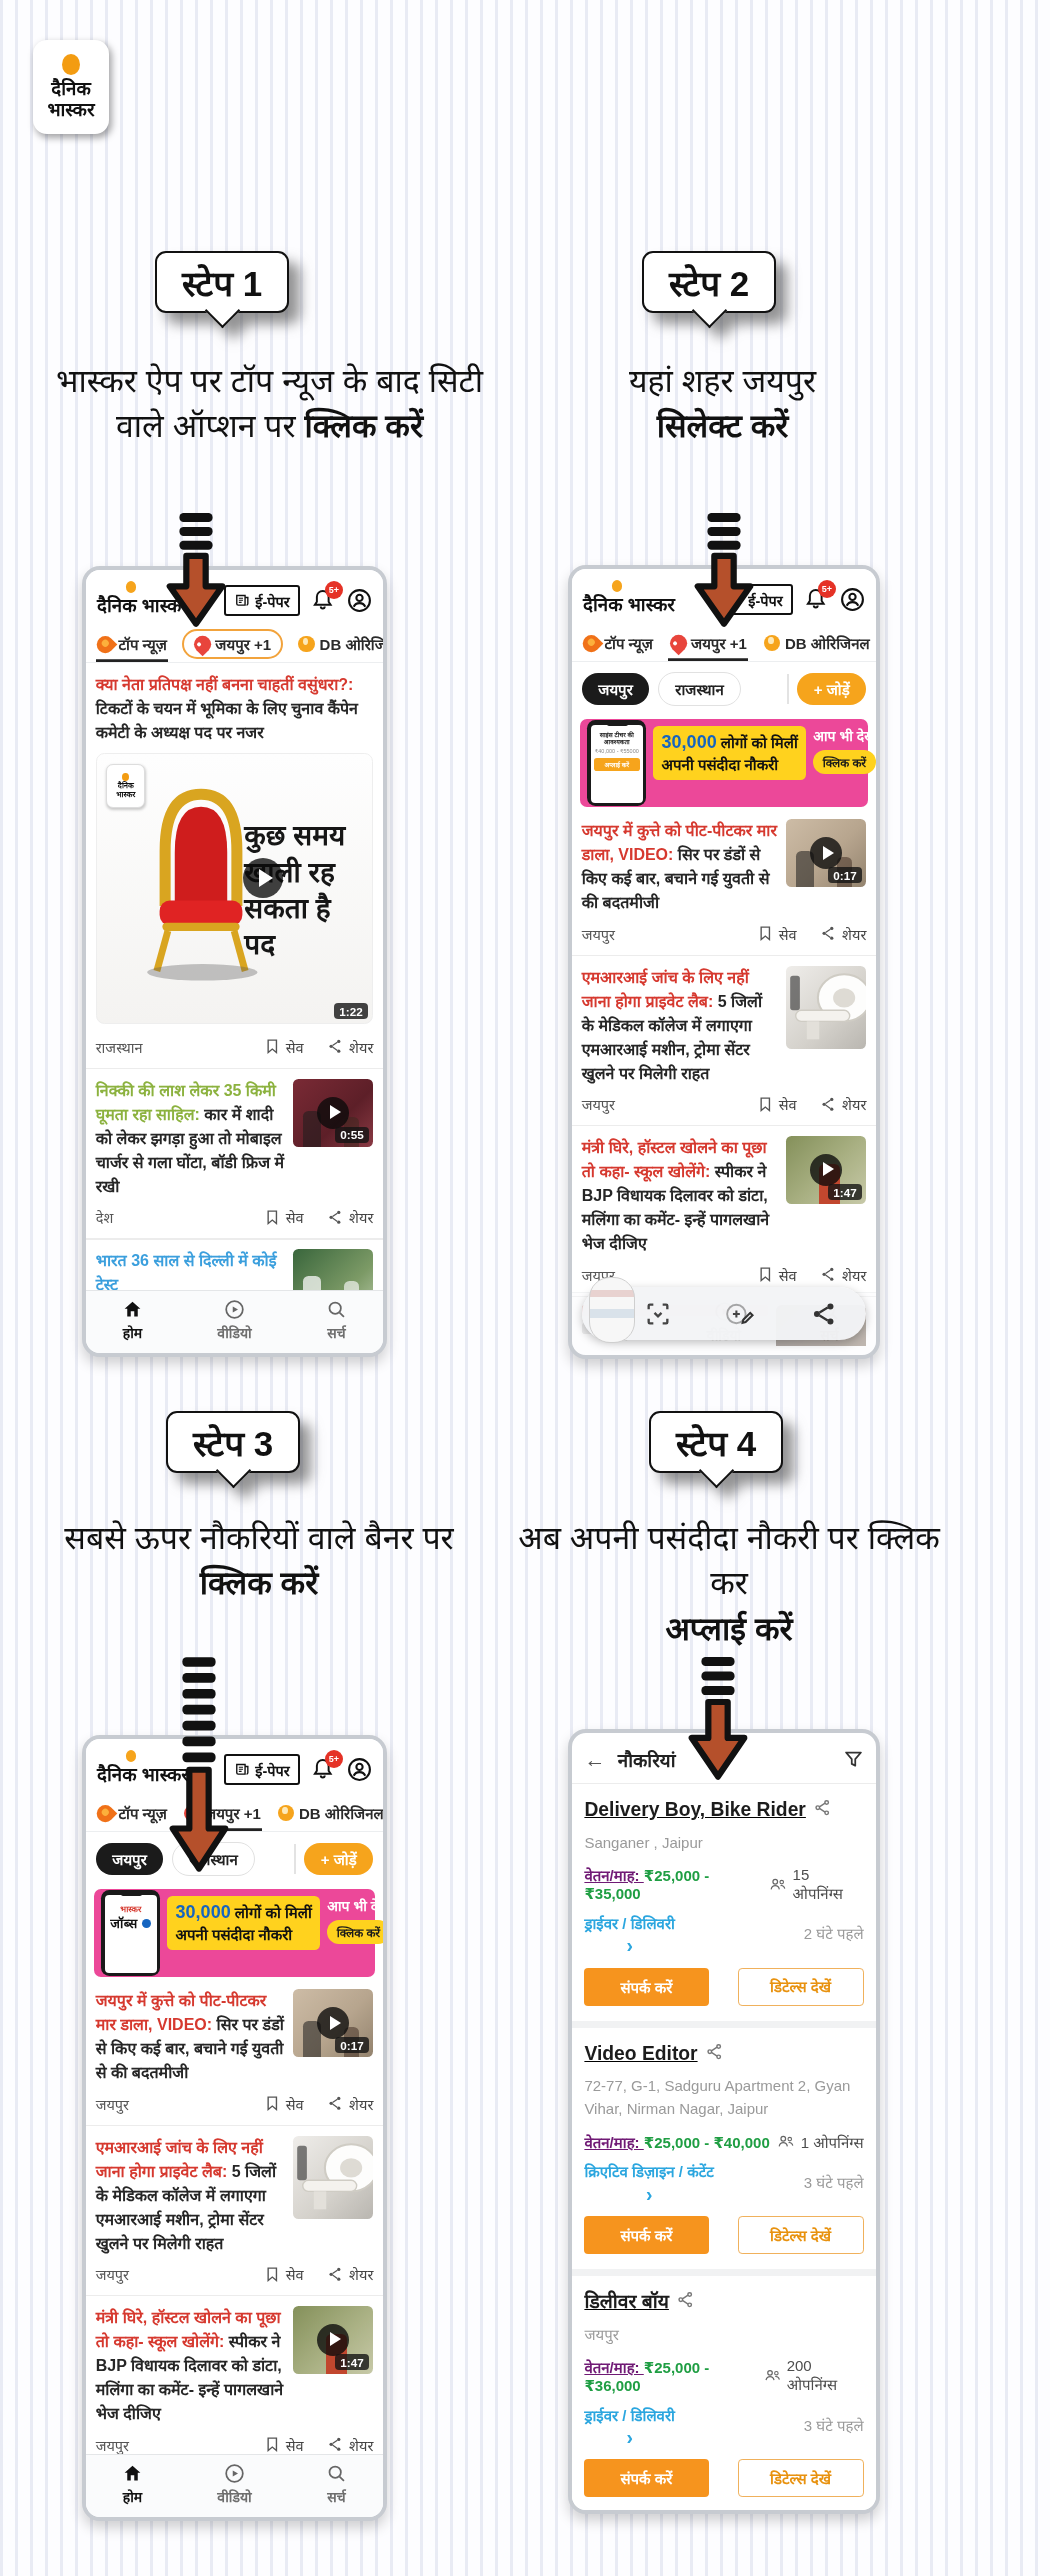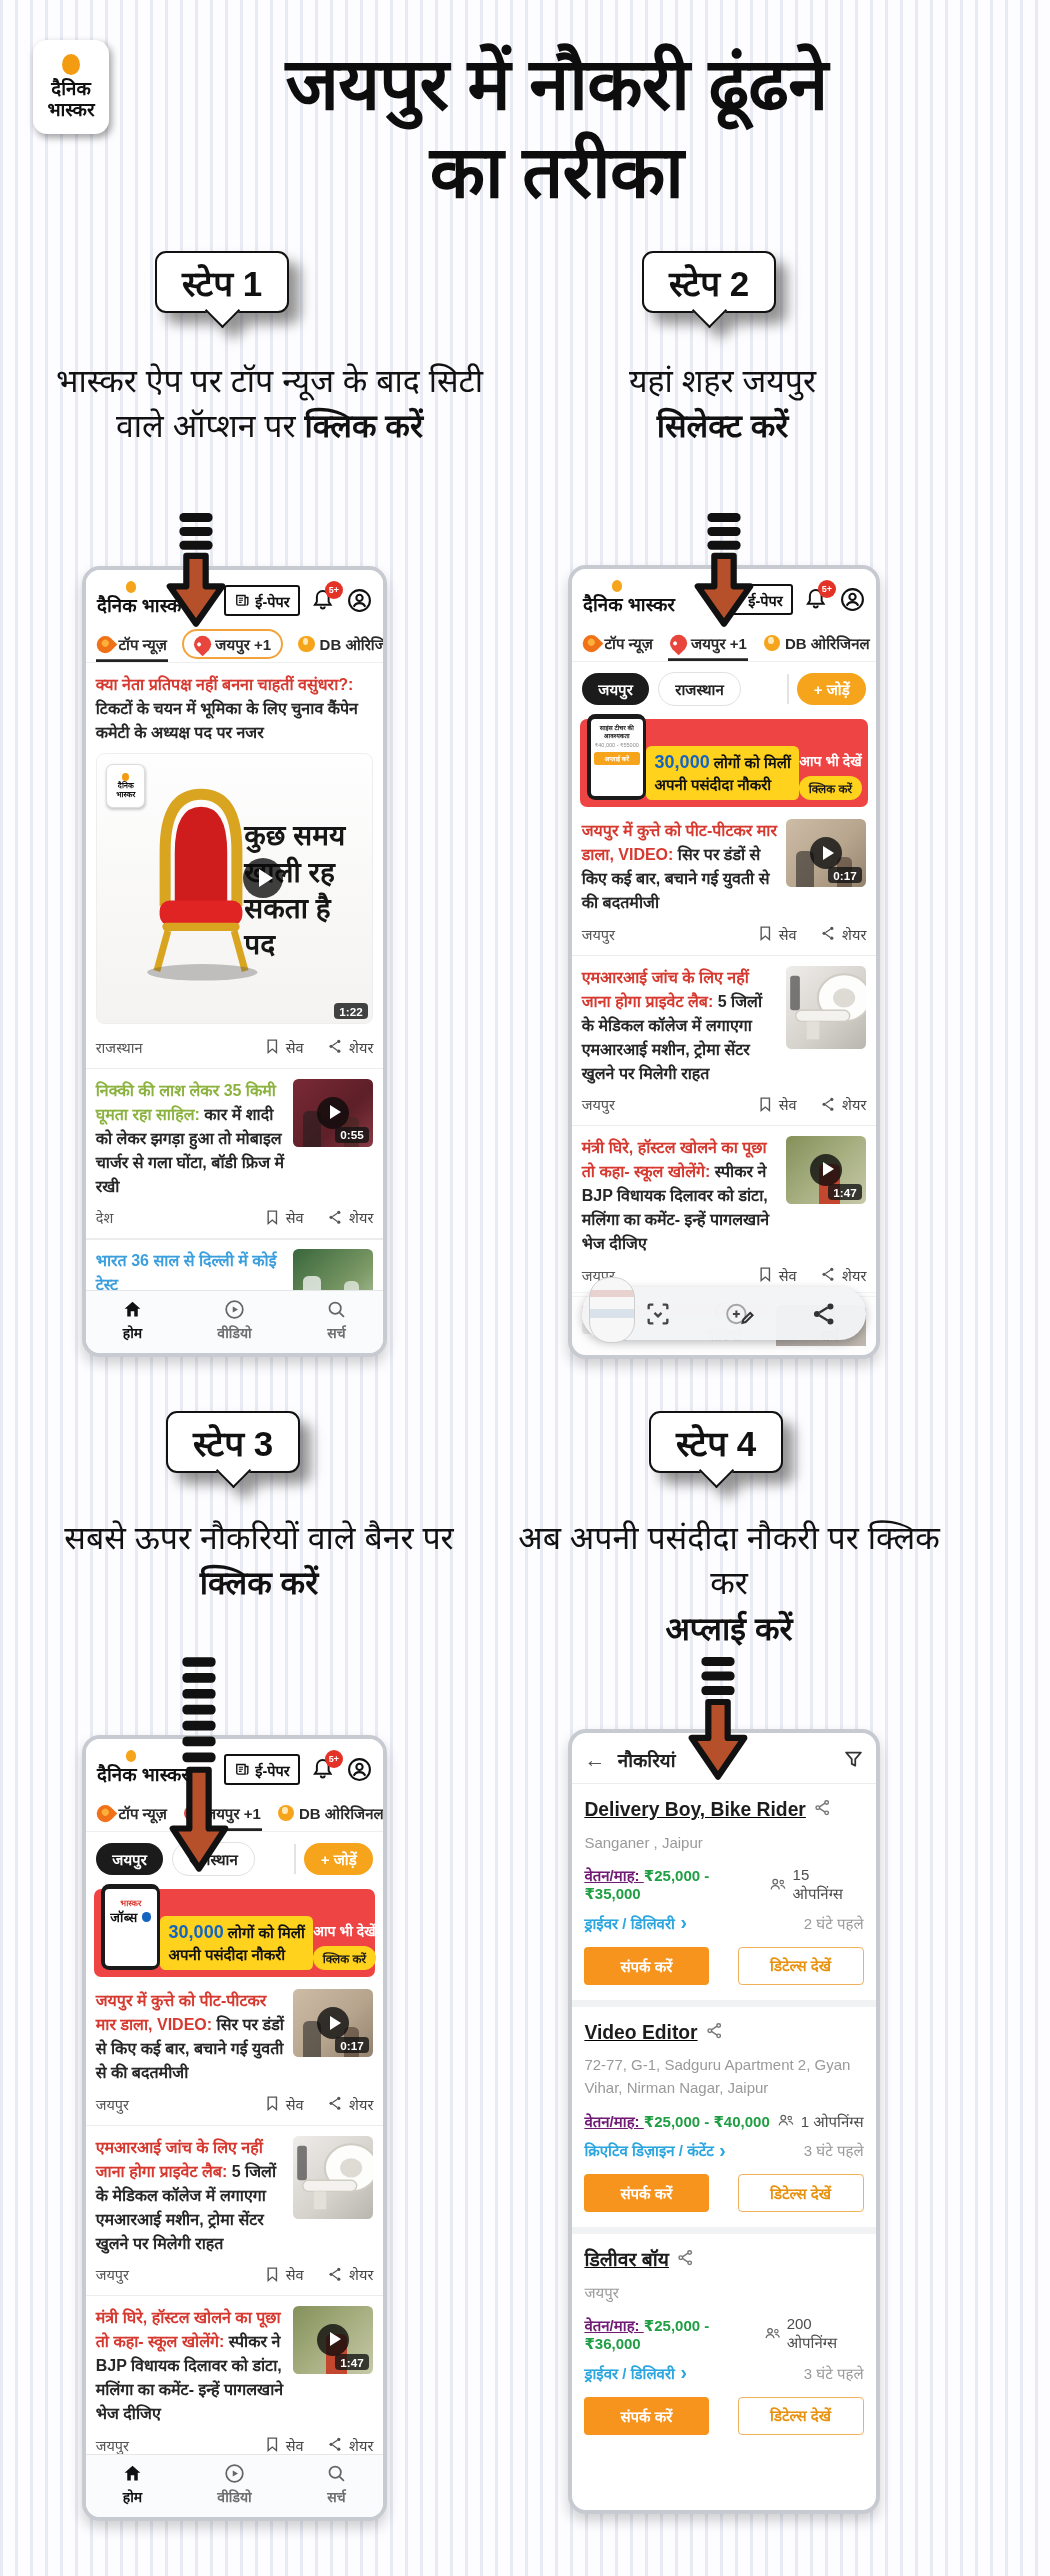--- a/index.html
+++ b/index.html
@@ -54,22 +54,22 @@
   .diya::after { content:""; position:absolute; left:4.8px; top:2.1px; width:5.5px; height:7.6px; border-radius:50%; background:#fde9b8; }
   
   .chips-row { display:flex; align-items:center; gap:8.3px; padding:9.7px 9.7px 7px 9.7px; background:#fff; }
   .chip { font-size:15px; font-weight:700; border-radius:19.3px; padding:6.2px 16.6px; white-space:nowrap; }
   .chip.sel { background:#1b1b1b; color:#fff; }
   .chip.ghost { background:#fff; color:#222; border:1.4px solid #e1e1e1; }
   .chips-sp { flex:1; }
   .chips-div { width:1.4px; height:30px; background:#e3e3e3; }
   .chip.add { background:#f6a41c; color:#fff; }
   
-  .jobs-banner { margin:5.5px 8.3px 2.8px 8.3px; background:#ef4444; border-radius:7px; display:flex; align-items:flex-end;
-    padding:7px 7px; position:relative; height:88px; }
+  .jobs-banner { margin:5.5px 8.3px 2.8px 8.3px; background:#ec4899; border-radius:7px; display:flex; align-items:flex-start;
+    gap:7px; padding:7px 7px; position:relative; height:88px; }
   .bphone { width:59px; height:86px; background:#1a1a1a; border-radius:8.3px; padding:4.8px 3.5px 3.5px 3.5px; flex-shrink:0;
     position:relative; margin-top:-5.5px; }
   .bphone .notch { position:absolute; top:1.4px; left:19.3px; width:21px; height:4.1px; background:#1a1a1a; border-radius:2.1px; z-index:2;}
   .bscreen { background:#fff; width:100%; height:100%; border-radius:4.1px; padding:5.5px 2.8px 2.8px 2.8px; text-align:center; overflow:hidden; }
   .bscreen .t { font-size:6.2px; font-weight:800; color:#222; line-height:1.25; }
   .bscreen .s { font-size:5.5px; color:#8a8a8a; margin-top:2.1px; }
   .bscreen .btn { margin-top:4.1px; background:#f6a41c; color:#fff; font-size:6.2px; font-weight:700; border-radius:2.8px; padding:2.1px 1.4px; }
   .bjobs-l1 { font-size:8.3px; font-weight:800; color:#d6392f; margin-top:2.8px; }
   .bjobs-l2 { font-size:13px; font-weight:800; color:#111; letter-spacing:0.3px; }
   .bjobs-ic { width:9.7px; height:9.7px; background:#1565c0; border-radius:50%; display:inline-block; }
@@ -138,42 +138,38 @@
   .job-card { padding:14px 12.4px 15px 12.4px; background:#fff; }
   .job-sep { height:7px; background:#f1f2f3; }
   .job-title-row { display:flex; align-items:flex-start; justify-content:flex-start; gap:7px;text-decoration:underline; }
   .job-title { font-size:19.3px; font-weight:800; color:#1c1c1c; line-height:1.25; }
   .job-loc { color:#9a9a9a; font-size:15px; line-height:1.55; margin-top:8.3px; }
   .job-row { display:flex; align-items:center; justify-content:space-between; margin-top:11px; font-size:15px; }
   .sal-label { color:#701a75; font-weight:700;text-decoration:underline; }
   .sal-val { color:#1f9e43; font-weight:700; }
   .openings { display:flex; align-items:center; gap:5.5px; color:#4d4d4d; }
   .job-row2 { display:flex; align-items:center; justify-content:space-between; margin-top:9.7px; font-size:15px; }
-  .job-cat { color:#2ba6df; font-weight:800; display:flex; align-items:center; gap:5.5px; }
+  .job-cat { color:#2ba6df; font-weight:800; display:flex; align-items:center; gap:5.5px;flex-direction:column; }
   .job-time { color:#9a9a9a; }
   .job-btns { display:flex; gap:29px; margin-top:14px; }
   .btn-contact { flex:1; background:#f6941e; color:#fff; font-size:15px; font-weight:800; text-align:center;
     border-radius:4.1px; padding:9px 0; }
   .btn-details { flex:1; background:#fff; color:#e8920f; border:1.4px solid #f0b15c; font-size:15px; font-weight:800;
     text-align:center; border-radius:4.1px; padding:7.6px 0; }
   svg { display:block; }
 </style>
 </head>
 <body>
 
 <div class="canvas">
 
   <div class="brand-logo">
     <div class="brand-sun"></div>
     <div class="brand-txt">दैनिक</div>
     <div class="brand-txt">भास्कर</div>
-  </div>
-  <div class="main-title">
-    <div>जयपुर में नौकरी ढूंढने</div>
-    <div>का तरीका</div>
   </div>
 
   <div class="bubble" style="left:155px; top:251px;">
     <div class="box">स्टेप 1</div>
     <div class="tail"></div>
   </div>
   <div class="bubble" style="left:642px; top:251px;">
     <div class="box">स्टेप 2</div>
     <div class="tail"></div>
   </div>

